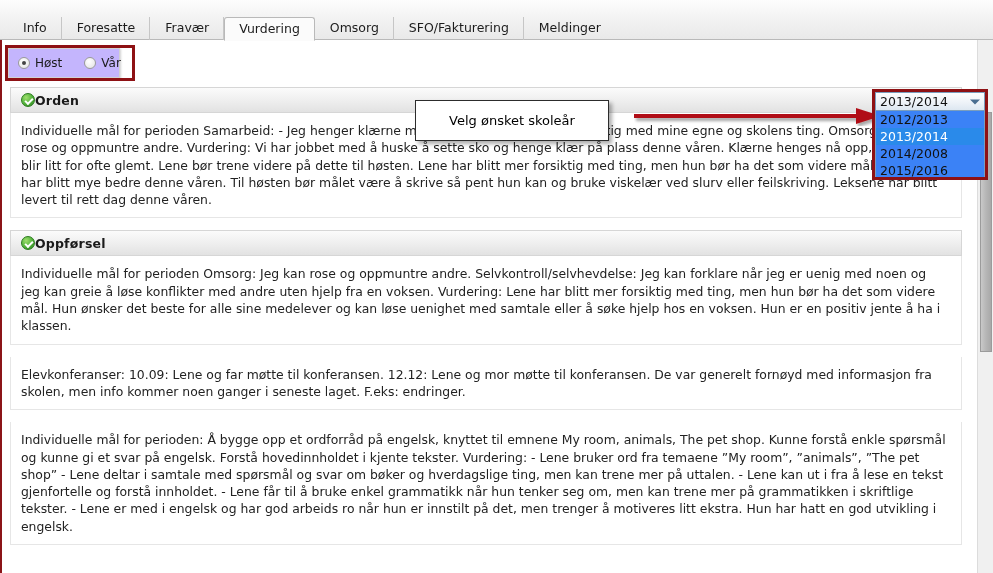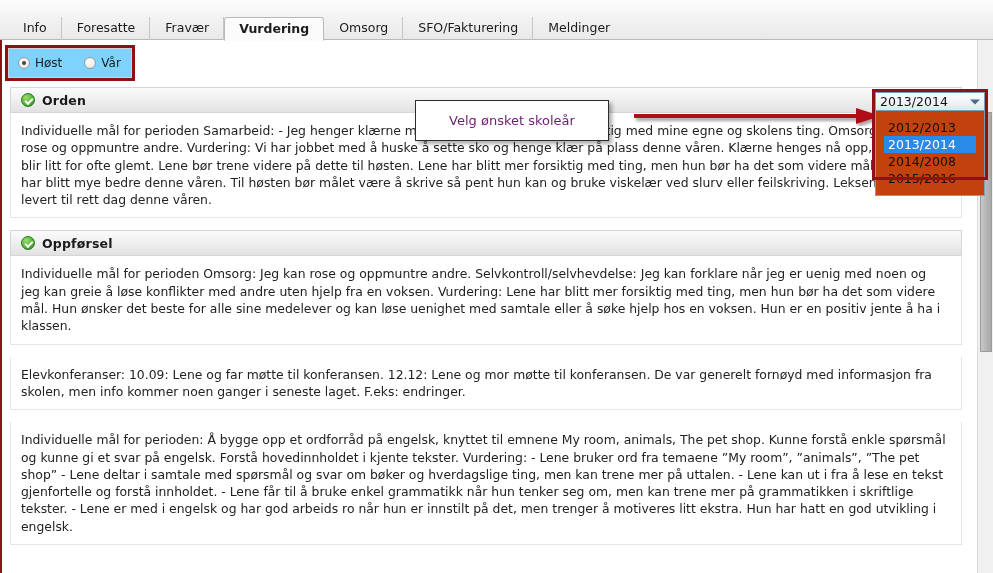--- a/index.html
+++ b/index.html
@@ -47,39 +47,39 @@
   .tab.sep { border-right: 1px solid #c6c6c6; }
   .tab.active {
     background: #fbfbfb;
     border: 1px solid #b9b9b9;
     border-bottom: 1px solid #fbfbfb;
     border-top-left-radius: 3px;
     border-top-right-radius: 3px;
     height: 24px;
     margin-bottom: -1px;
     z-index: 3;
-    font-weight: bold;
+    font-weight: normal;
   }
 
   
   .panel {
     position: absolute;
     left: 0; top: 40px;
     width: 993px; height: 533px;
     background: #ffffff;
     border-left: 2px solid #8b1418;
     overflow: hidden;
   }
 
   
   .period-box {
     position: absolute;
     left: 6px; top: 8px;
-    width: 124px; height: 30px;
-    background: #7dd3fc;
+    width: 112px; height: 30px;
+    background: #c4b5fd;
     border: 1px solid #d2d2d2;
     box-shadow: 1px 1px 2px rgba(0,0,0,0.18);
   }
   .period-highlight {
     position: absolute;
     left: 3px; top: 5px;
     width: 130px; height: 36px;
     border: 3px solid #8e1114;
     pointer-events: none;
     z-index: 6;
@@ -117,21 +117,21 @@
     position: absolute;
     left: 413px; top: 60px;
     width: 194px; height: 41px;
     background: #ffffff;
     border: 1px solid #2c2c2c;
     box-shadow: 3px 3px 4px rgba(0,0,0,0.32);
     display: flex;
     align-items: center;
     justify-content: center;
     font-size: 13px;
-    color: #701a75;
+    color: #000000;
     z-index: 7;
   }
 
   
   .arrow {
     position: absolute;
     left: 632px; top: 66px;
     width: 248px; height: 20px;
     z-index: 7;
   }
@@ -166,25 +166,25 @@
   .dd-caret {
     position: absolute;
     right: 4px; top: 50%;
     transform: translateY(-50%);
     width: 0; height: 0;
     border-left: 5px solid transparent;
     border-right: 5px solid transparent;
     border-top: 5px solid #4a6e90;
   }
   .dd-list {
-    background: #c2410c;
+    background: #3b82f6;
     border: 1px solid #7b9ebd;
     border-top: none;
     list-style: none;
-    margin: 0; padding: 8px;
+    margin: 0; padding: 0;
   }
   .dd-list li {
     font-size: 12.5px;
     line-height: 17px;
     height: 17px;
     padding-left: 4px;
     color: #111;
     cursor: pointer;
     white-space: nowrap;
   }
@@ -206,21 +206,20 @@
 
   .section { margin: 0 0 12px 0; }
   .section-head {
     height: 26px;
     margin: 0 16px 0 6px;
     background: linear-gradient(to bottom, #fbfbfb 0%, #efefef 50%, #e2e2e2 100%);
     border: 1px solid #d6d6d6;
     display: flex;
     align-items: center;
     padding-left: 10px;
-    gap: 7px;
   }
   .chk-icon {
     width: 14px; height: 14px;
     border-radius: 50%;
     background: radial-gradient(circle at 35% 30%, #9ede6d 0%, #51b23a 55%, #2d7d20 100%);
     border: 1px solid #2a7a1e;
     position: relative;
     flex: none;
   }
   .chk-icon::after {

